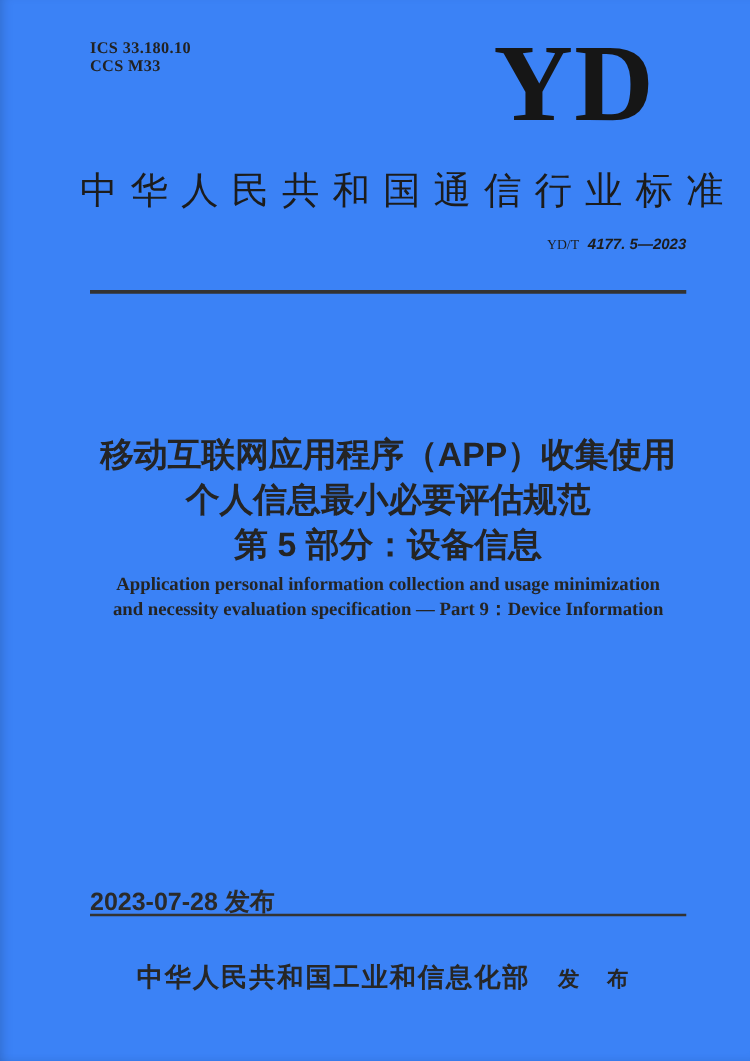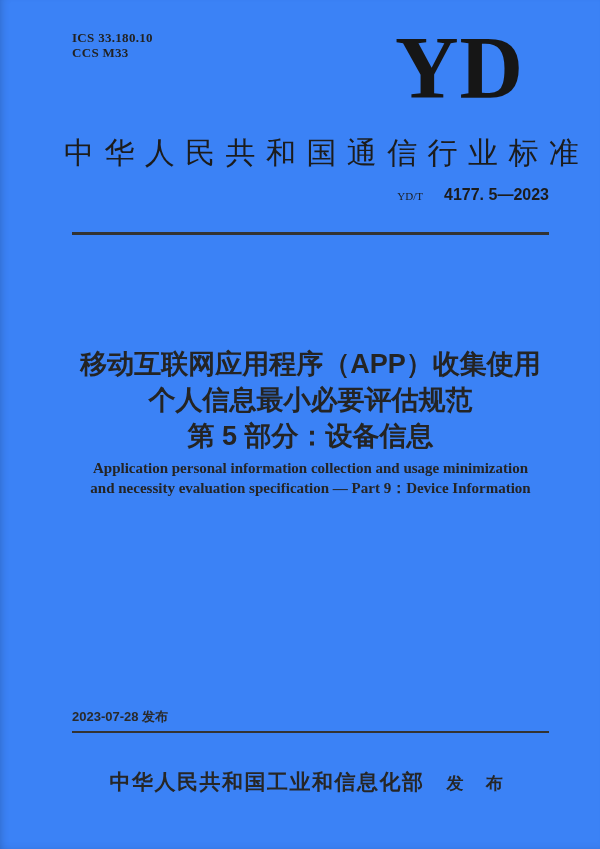--- a/index.html
+++ b/index.html
@@ -65,22 +65,23 @@
     color: #1c1c1c;
   }
   .num-prefix {
     font-family: "Liberation Serif", serif;
     font-weight: normal;
     font-size: 11px;
   }
   .num-rest {
     font-family: "Liberation Sans", sans-serif;
     font-weight: 600;
-    font-size: 16px;
-    margin-left: 21px;
+    font-size: 12px;
+    margin-left: 7px;
+    font-style: italic;
   }
 
   .rule {
     position: absolute;
     left: 72px;
     width: 477px;
     background: #333333;
   }
   .rule-top { top: 232px; height: 3px; }
   .rule-bottom { top: 731px; height: 2px; }
@@ -111,21 +112,21 @@
   }
 
   .dates {
     position: absolute;
     left: 72px;
     top: 708px;
     width: 477px;
     display: flex;
     justify-content: space-between;
     font-weight: 600;
-    font-size: 13px;
+    font-size: 20px;
     color: #2a2a2a;
   }
 
   .publisher {
     position: absolute;
     left: 72px;
     top: 768px;
     width: 477px;
     text-align: center;
     white-space: nowrap;

